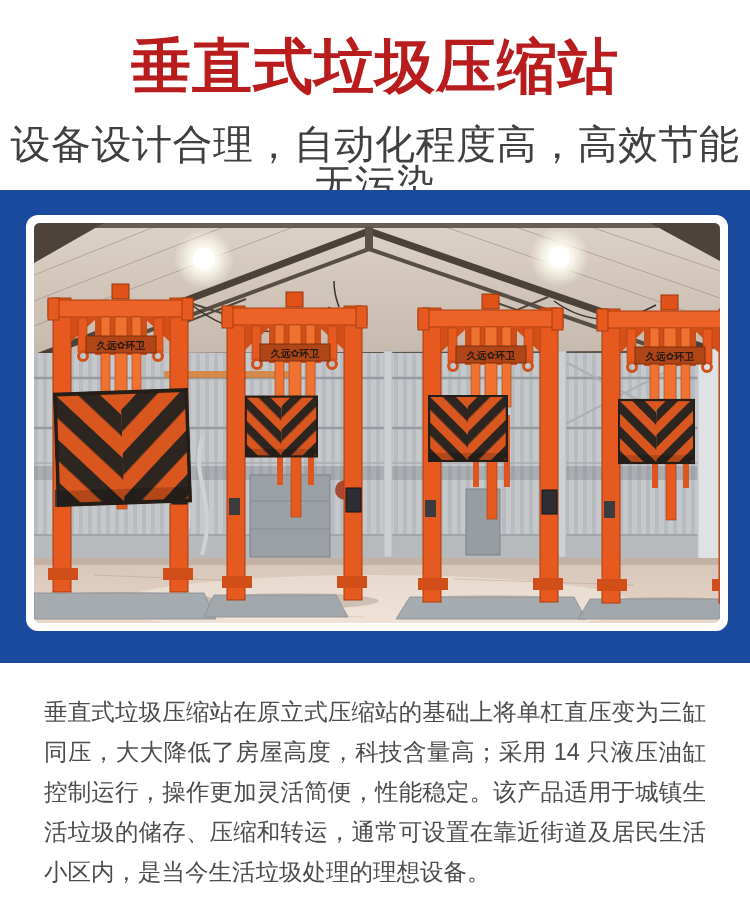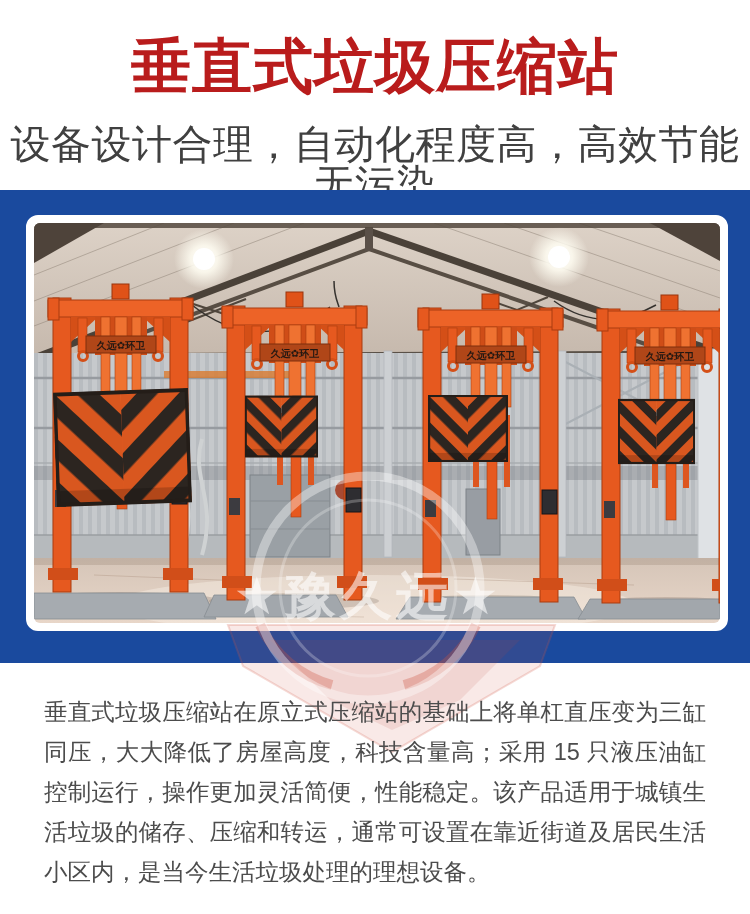--- a/index.html
+++ b/index.html
@@ -180,33 +180,18 @@
         <use href="#machineFrame" x="384" y="71" width="145" height="308"></use>
         <use href="#machineFrame" x="563" y="72" width="145" height="308"></use>
         <use href="#hazPanel" x="21" y="162" width="135" height="125" transform="rotate(-2 88 224)"></use>
         <use href="#hazPanel" x="211" y="170" width="73" height="67"></use>
         <use href="#hazPanel" x="394" y="172" width="80" height="67"></use>
         <use href="#hazPanel" x="584" y="175" width="77" height="67"></use>
       </svg>
     </div>
   </div>
 
-  <div class="watermark">
-    <svg width="540" height="345" viewBox="0 0 540 345">
-      <g>
-        <polygon points="108,190 435,190 420,231 272,317 123,231" fill="rgba(208,88,70,0.13)" stroke="rgba(208,88,70,0.22)" stroke-width="2"></polygon>
-        <polygon points="150,205 400,205 340,265 272,295 210,265" fill="rgba(190,70,60,0.12)"></polygon>
-      </g>
-      <g fill="none">
-        <path d="M140,190 A112,112 0 0 0 212,250" stroke="rgba(205,85,65,0.32)" stroke-width="10"></path>
-        <path d="M356,190 A112,112 0 0 1 284,250" stroke="rgba(205,85,65,0.32)" stroke-width="10"></path>
-        <circle cx="248" cy="153" r="112" stroke="rgba(255,255,255,0.38)" stroke-width="9"></circle>
-        <circle cx="248" cy="153" r="88" stroke="rgba(255,255,255,0.25)" stroke-width="3"></circle>
-      </g>
-      <text x="248" y="179" text-anchor="middle" font-size="52" font-weight="bold" letter-spacing="4" fill="rgba(255,255,255,0.58)">★豫久远★</text>
-    </svg>
-  </div>
 
   <div class="desc">
-    <p>垂直式垃圾压缩站在原立式压缩站的基础上将单杠直压变为三缸同压，大大降低了房屋高度，科技含量高；采用 15 只液压油缸控制运行，操作更加灵活简便，性能稳定。该产品适用于城镇生活垃圾的储存、压缩和转运，通常可设置在靠近街道及居民生活小区内，是当今生活垃圾处理的理想设备。</p>
+    <p>垂直式垃圾压缩站在原立式压缩站的基础上将单杠直压变为三缸同压，大大降低了房屋高度，科技含量高；采用 14 只液压油缸控制运行，操作更加灵活简便，性能稳定。该产品适用于城镇生活垃圾的储存、压缩和转运，通常可设置在靠近街道及居民生活小区内，是当今生活垃圾处理的理想设备。</p>
   </div>
 
 </div>
 
 </body></html>

